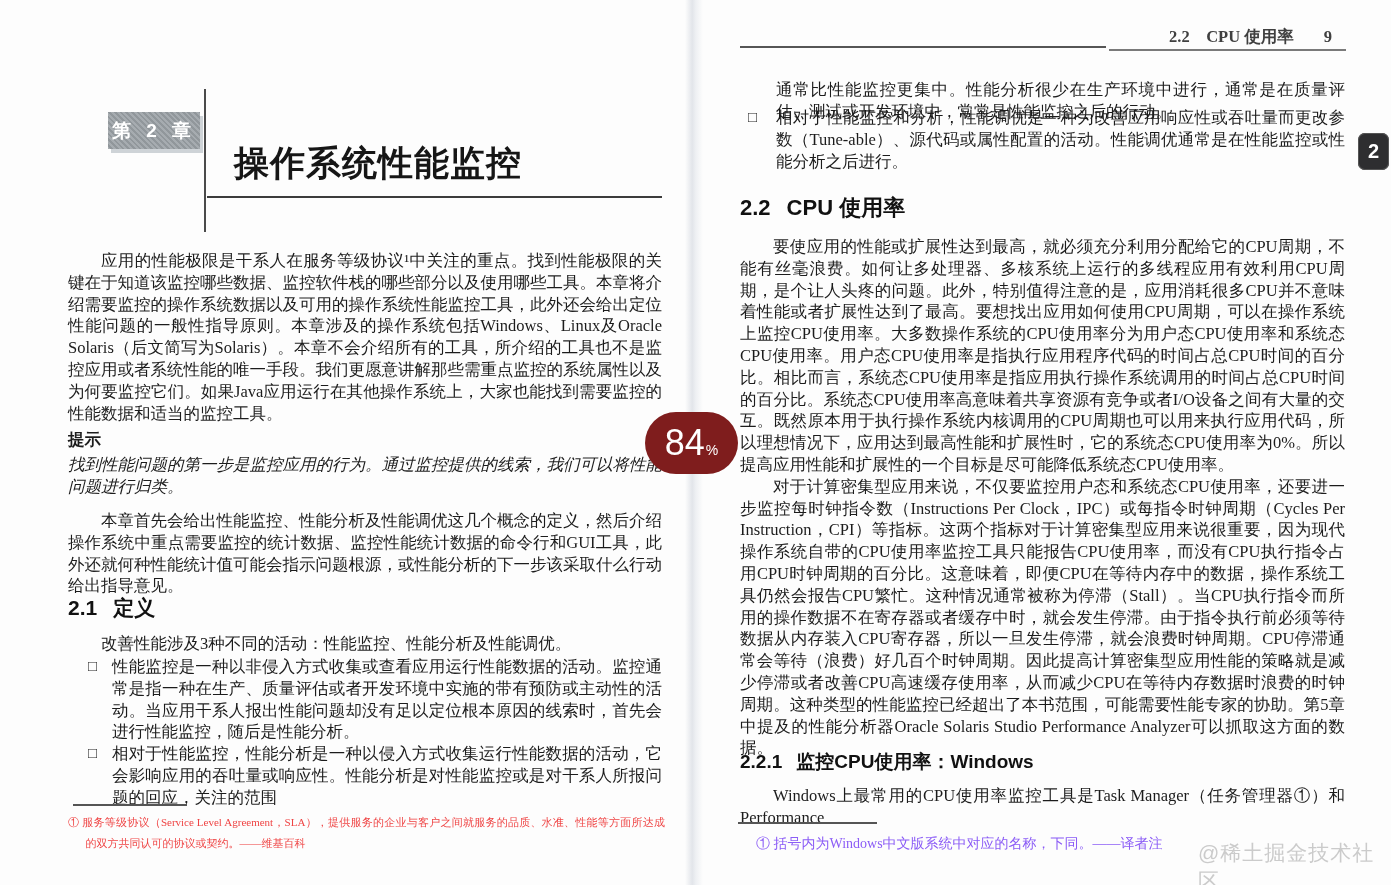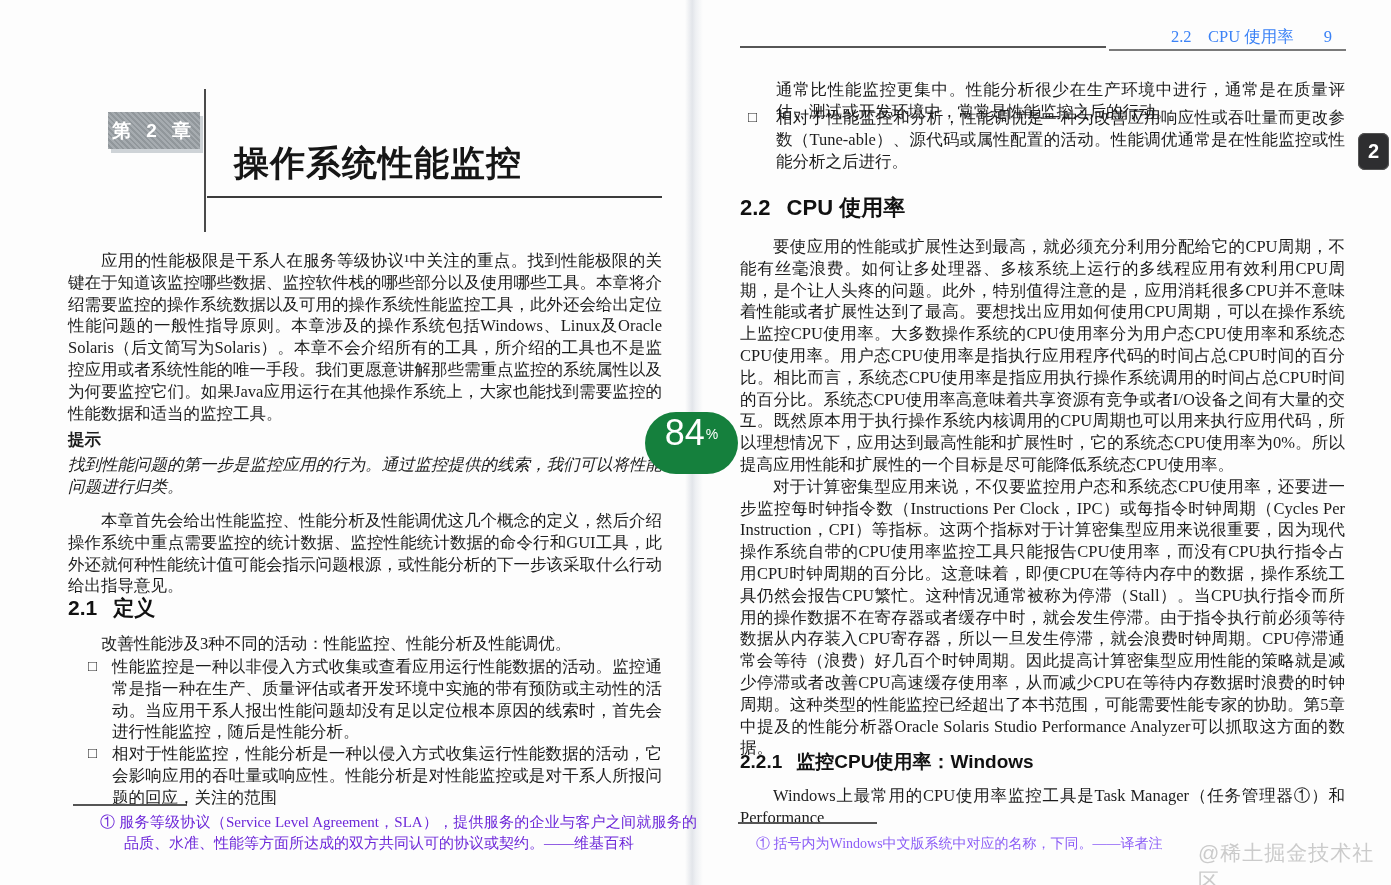--- a/index.html
+++ b/index.html
@@ -46,27 +46,27 @@
   .h221 { left:740px; top:749px; font-size:19px; }
   .h221 .no { margin-right:14px;margin-top:34px; }
 
   .bullet-list { left:68px; top:656px; width:594px; }
   .bullet { position:relative; padding-left:44px; }
   .bullet .marker { position:absolute; left:20px; top:0; font-size:15px; }
   .rbullet-block .marker { left:8px; }
 
   .lfdiv { left:73px; top:804px; width:114px; height:2px; background:#555; }
   .footnote {
-    font-size:15px; line-height:21px; text-align:justify;
-    padding-left:1.6em; text-indent:-1.6em; color:#6d28d9;margin-left:32px;
+    font-size:11px; line-height:21px; text-align:justify;
+    padding-left:1.6em; text-indent:-1.6em; color:#ef4444;
   }
   .lfoot { left:68px; top:812px; width:597px; }
 
   
-  .rheader { left:1040px; top:26px; width:292px; text-align:right; font-size:16.5px; color:#3b82f6; }
+  .rheader { left:1040px; top:26px; width:292px; text-align:right; font-size:16.5px; color:#404040;font-weight:bold; }
   .rheader .pgno { margin-left:30px; }
   .rhrule-left  { left:740px;  top:46px; width:366px; height:2px;   background:#565656; }
   .rhrule-right { left:1109px; top:49px; width:237px; height:1.5px; background:#7a7a7a; }
 
   .rcont { left:740px; top:63px; width:605px; padding-left:36px;margin-top:16px; }
   .rbullet-block { left:740px; top:107px; width:605px; padding-left:36px; }
 
   .rbody { left:740px; top:236px; width:605px; }
   .rbody p { margin:0; text-indent:2em; }
 
@@ -75,22 +75,22 @@
   .rfoot { left:756px; top:834px; width:580px; font-size:14px; line-height:20px; color:#8b5cf6; }
 
   .watermark {
     left:1198px; top:839px; font-size:21px; letter-spacing:1px;
     color:#cbcbcb; font-family:"Liberation Sans","DejaVu Sans",sans-serif;
   }
 
   
   .progress-badge {
     left:645px; top:412px; width:93px; height:62px; border-radius:31px;
-    background:#15803d; color:#fff;
-    display:flex; align-items:flex-start; justify-content:center;
+    background:#7f1d1d; color:#fff;
+    display:flex; align-items:center; justify-content:center;
     font-family:"Liberation Sans","DejaVu Sans",sans-serif;
   }
   .progress-badge .val { font-size:36px; font-weight:500; }
   .progress-badge .unit { font-size:14px; margin-top:14px; margin-left:1px; }
 
   .chapter-tab {
     left:1358px; top:133px; width:31px; height:37px; border-radius:7px;
     background:#2e2e30; color:#fff; font-size:20px; font-weight:bold;
     display:flex; align-items:center; justify-content:center;
     box-shadow:0 0 0 1px #555 inset;

